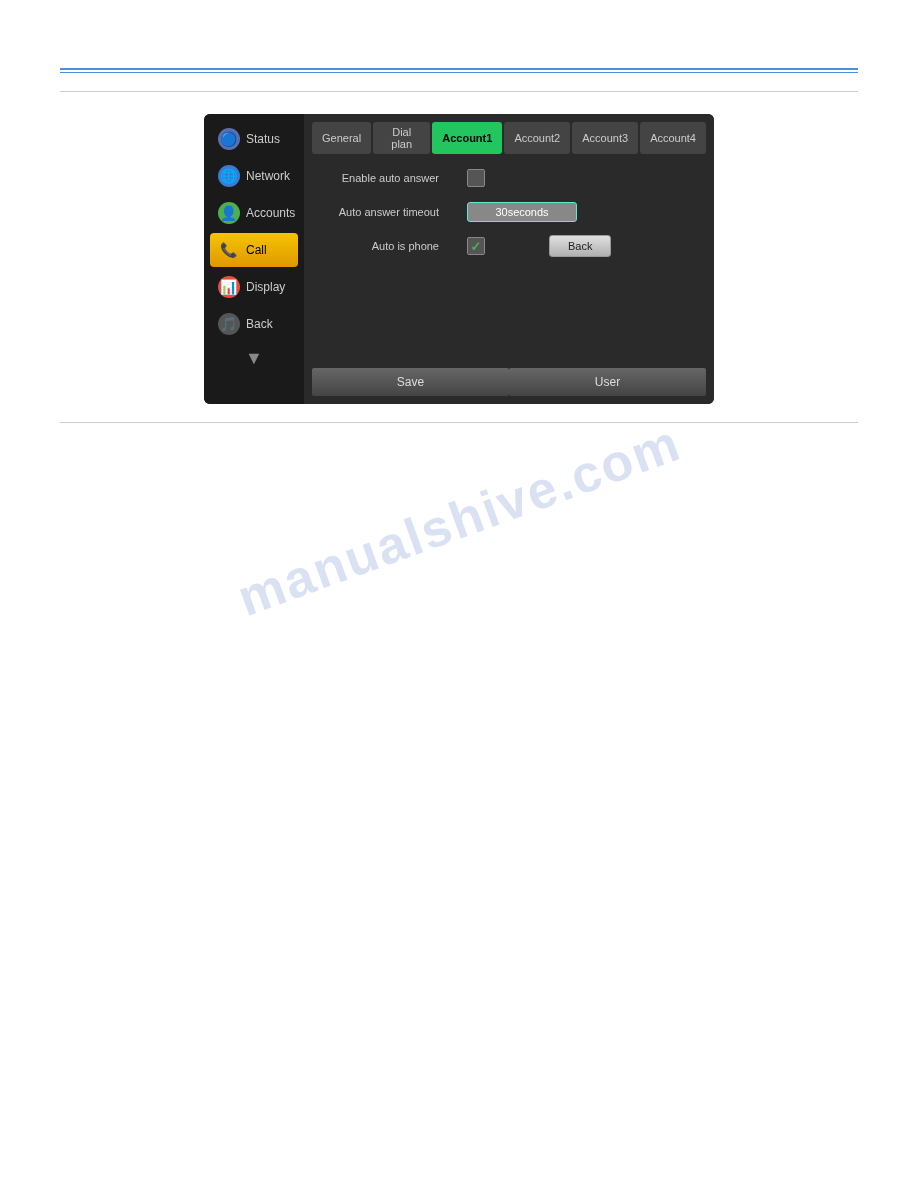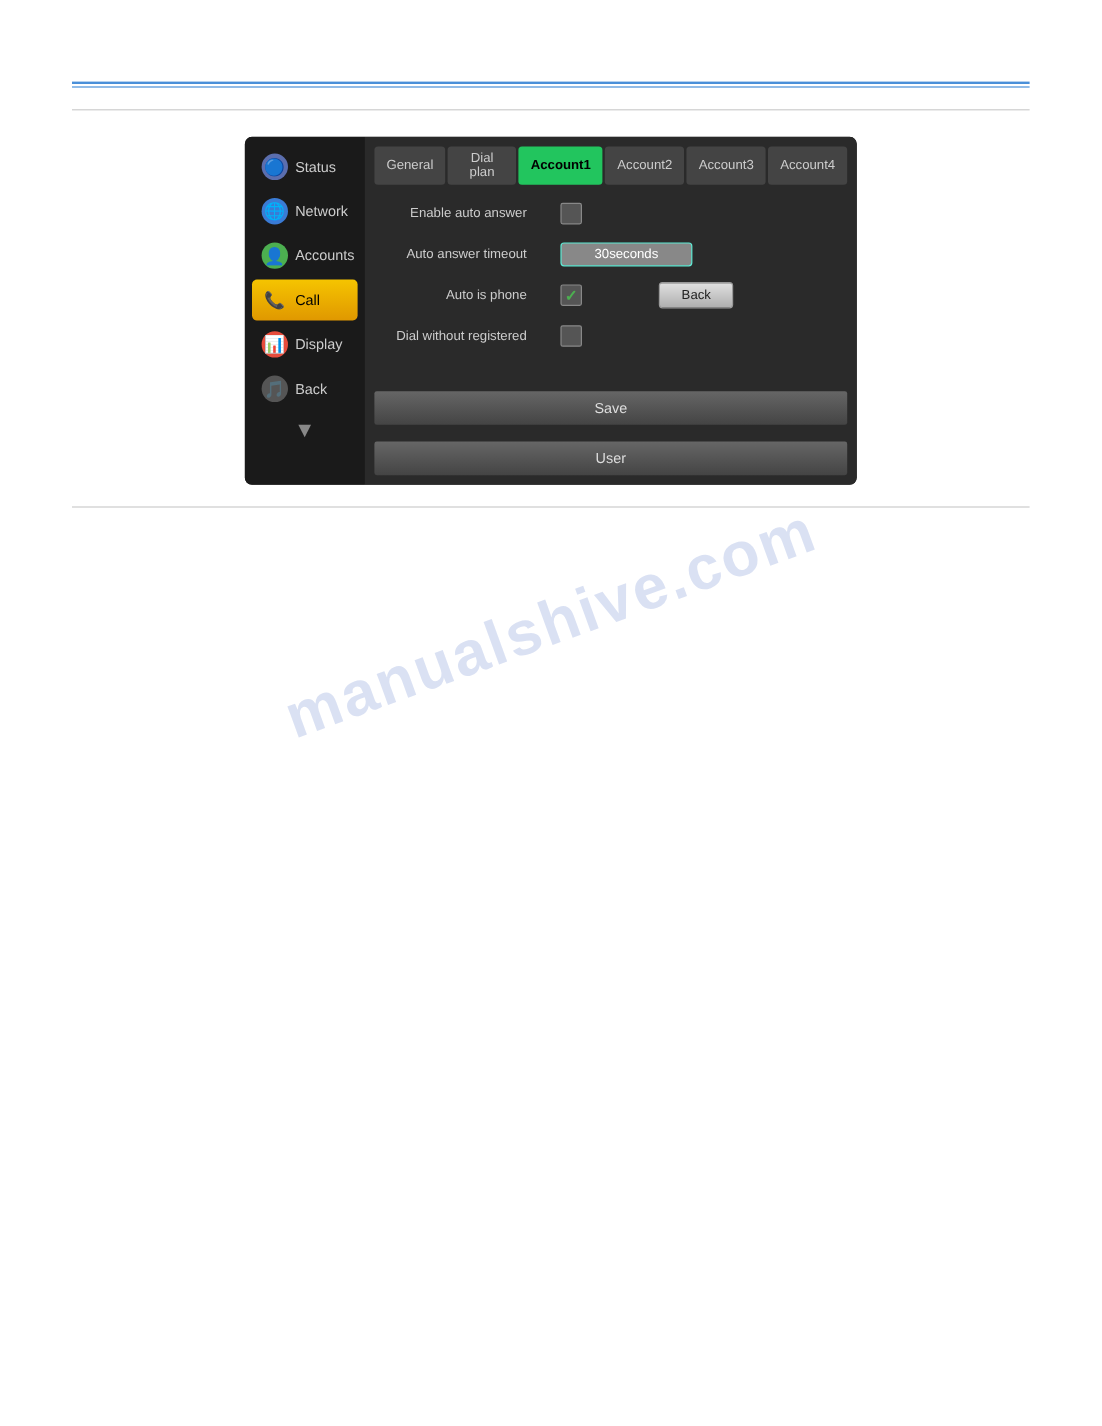--- a/index.html
+++ b/index.html
@@ -194,22 +194,21 @@
       font-size: 11px;
       color: #222;
       cursor: pointer;
       margin-left: 56px;
     }
 
     
     .action-bar {
       display: flex;
       margin-top: 10px;
-      gap: 14px;
-      flex-direction: column;
+      gap: 0;
     }
     .action-btn {
       flex: 1;
       padding: 7px 0;
       text-align: center;
       font-size: 12px;
       cursor: pointer;
       border: none;
       background: linear-gradient(180deg, #666 0%, #444 100%);
       color: #ddd;
@@ -310,26 +309,20 @@
 
       <div class="form-row">
         <div class="form-label">Auto is phone</div>
         <div class="form-control">
           <div class="checkbox-box checked"></div>
           <button class="back-btn">Back</button>
         </div>
       </div>
 
 
-      <div class="form-row">
-        <div class="form-label">Dial without registered</div>
-        <div class="form-control">
-          <div class="checkbox-box"></div>
-        </div>
-      </div>
 
     </div>
 
     <div class="action-bar">
       <button class="action-btn">Save</button>
       <button class="action-btn">User</button>
     </div>
 
   </div>
 </div>

